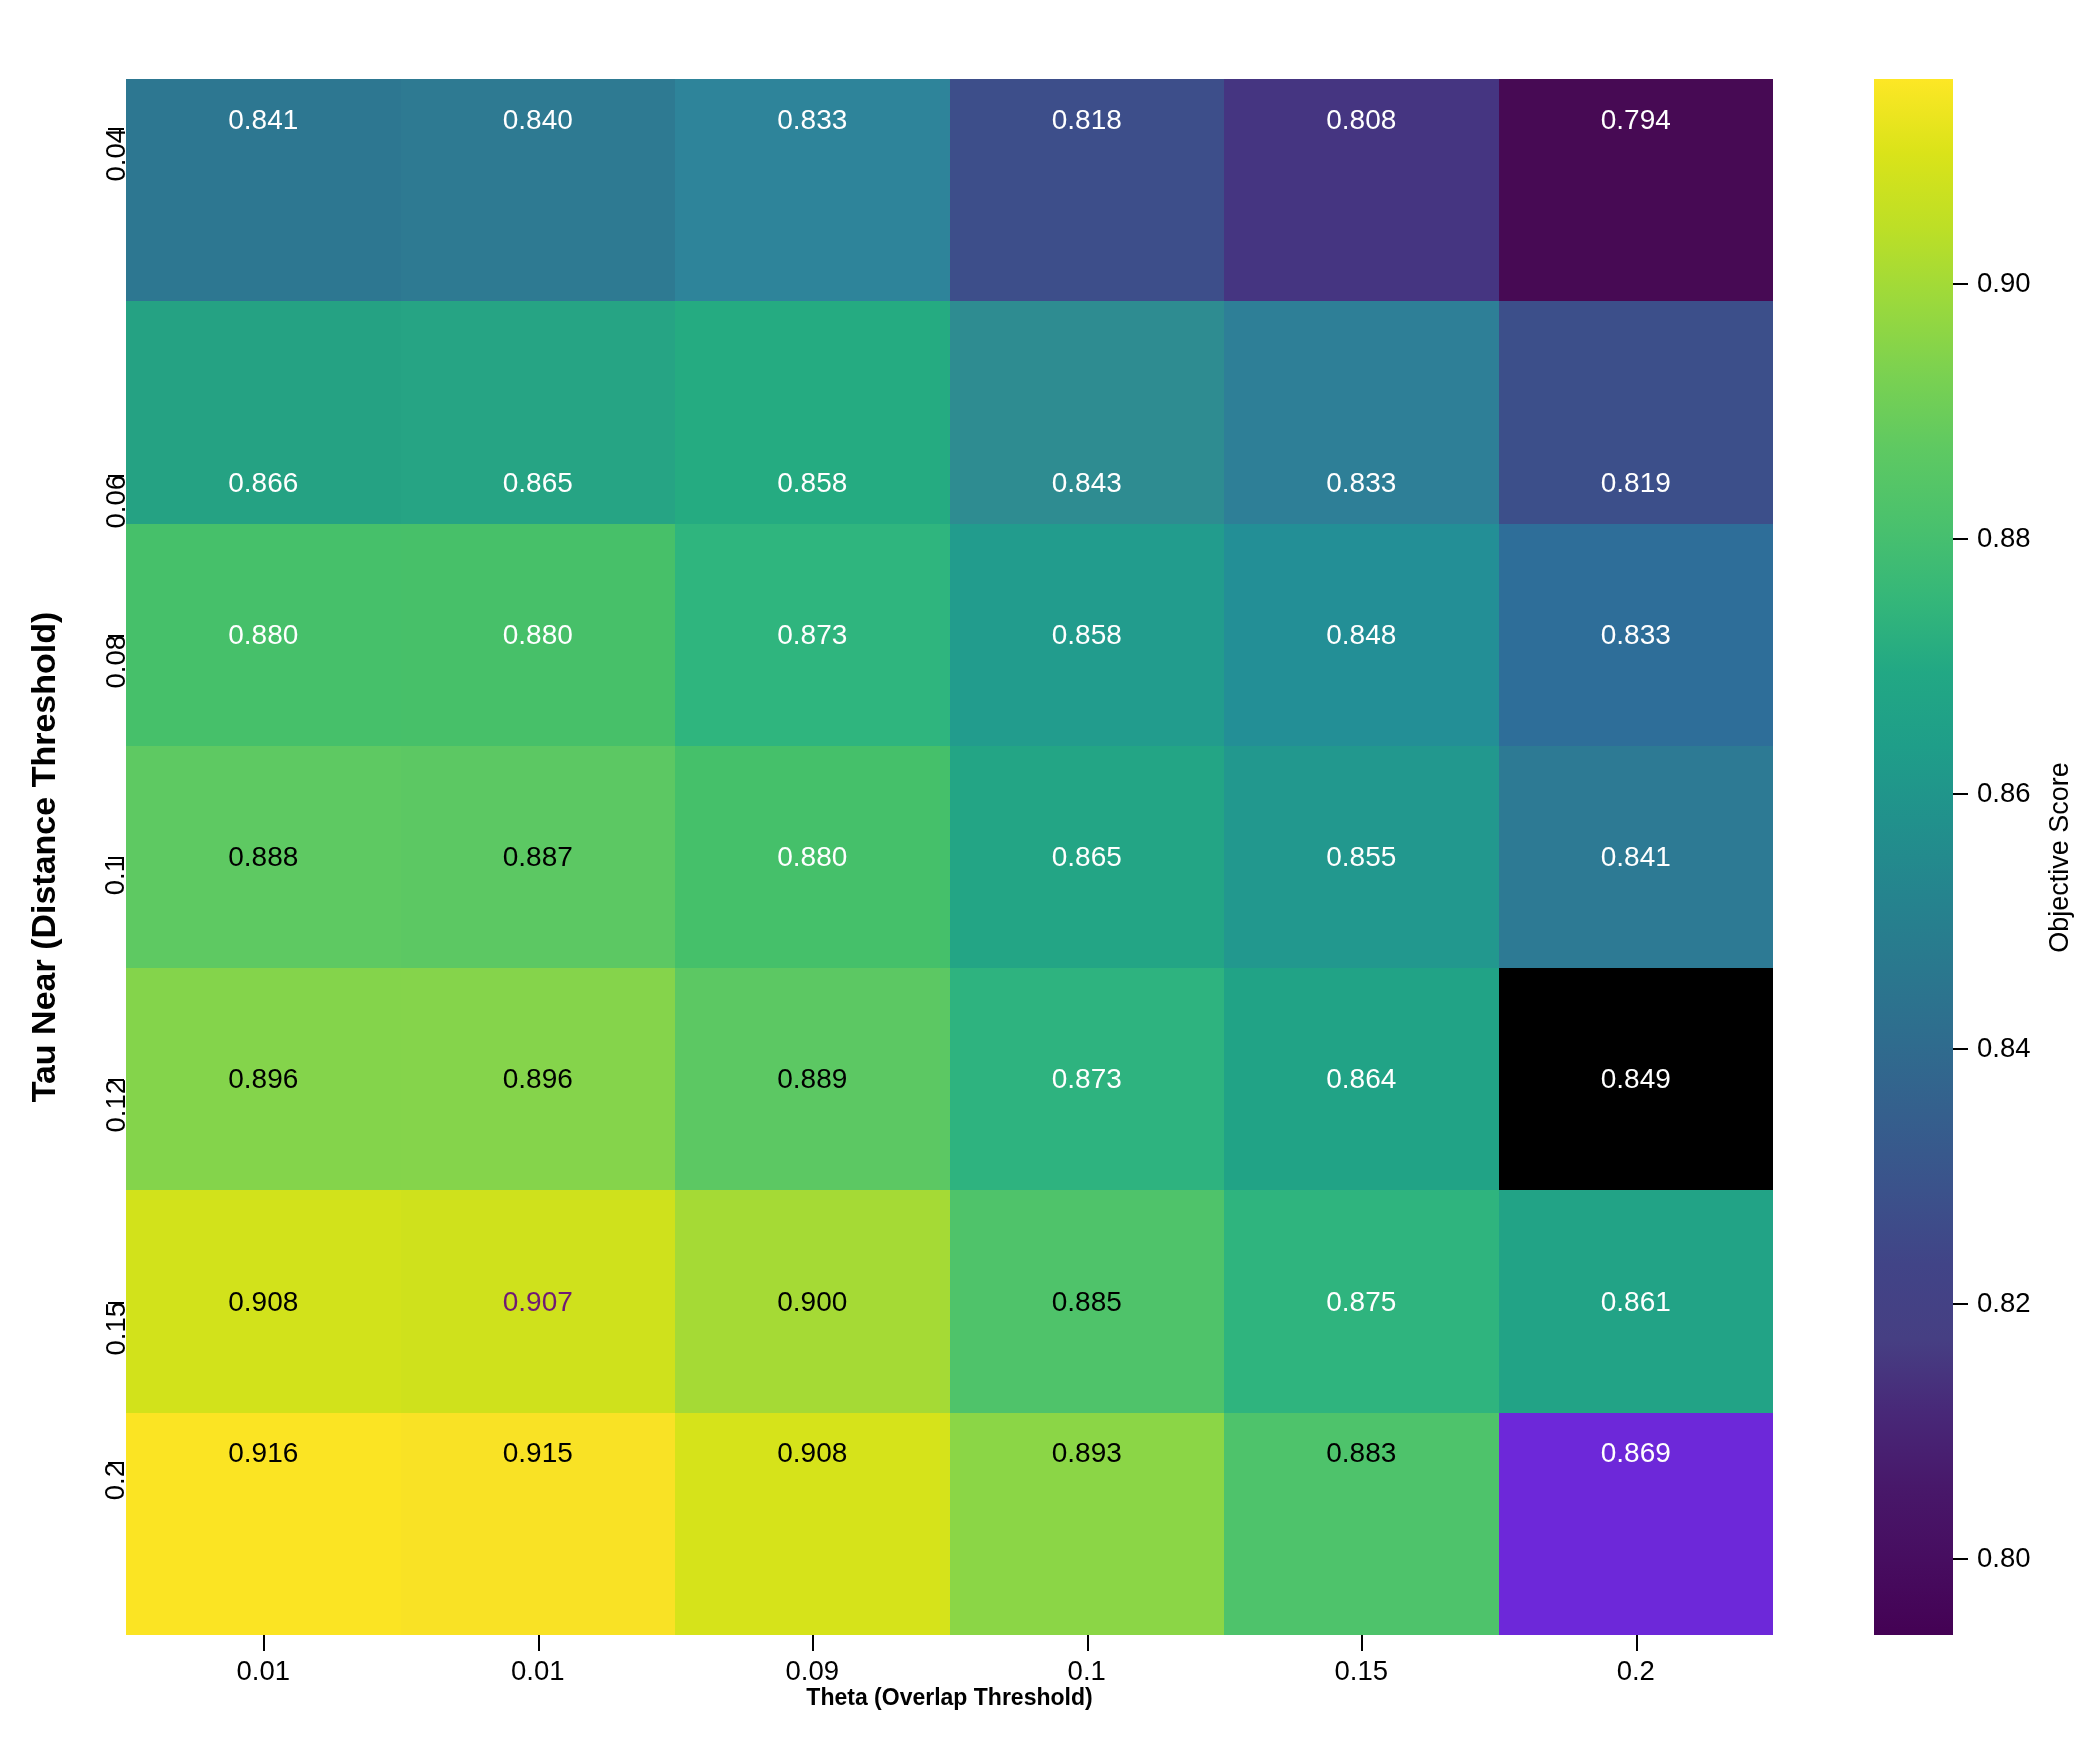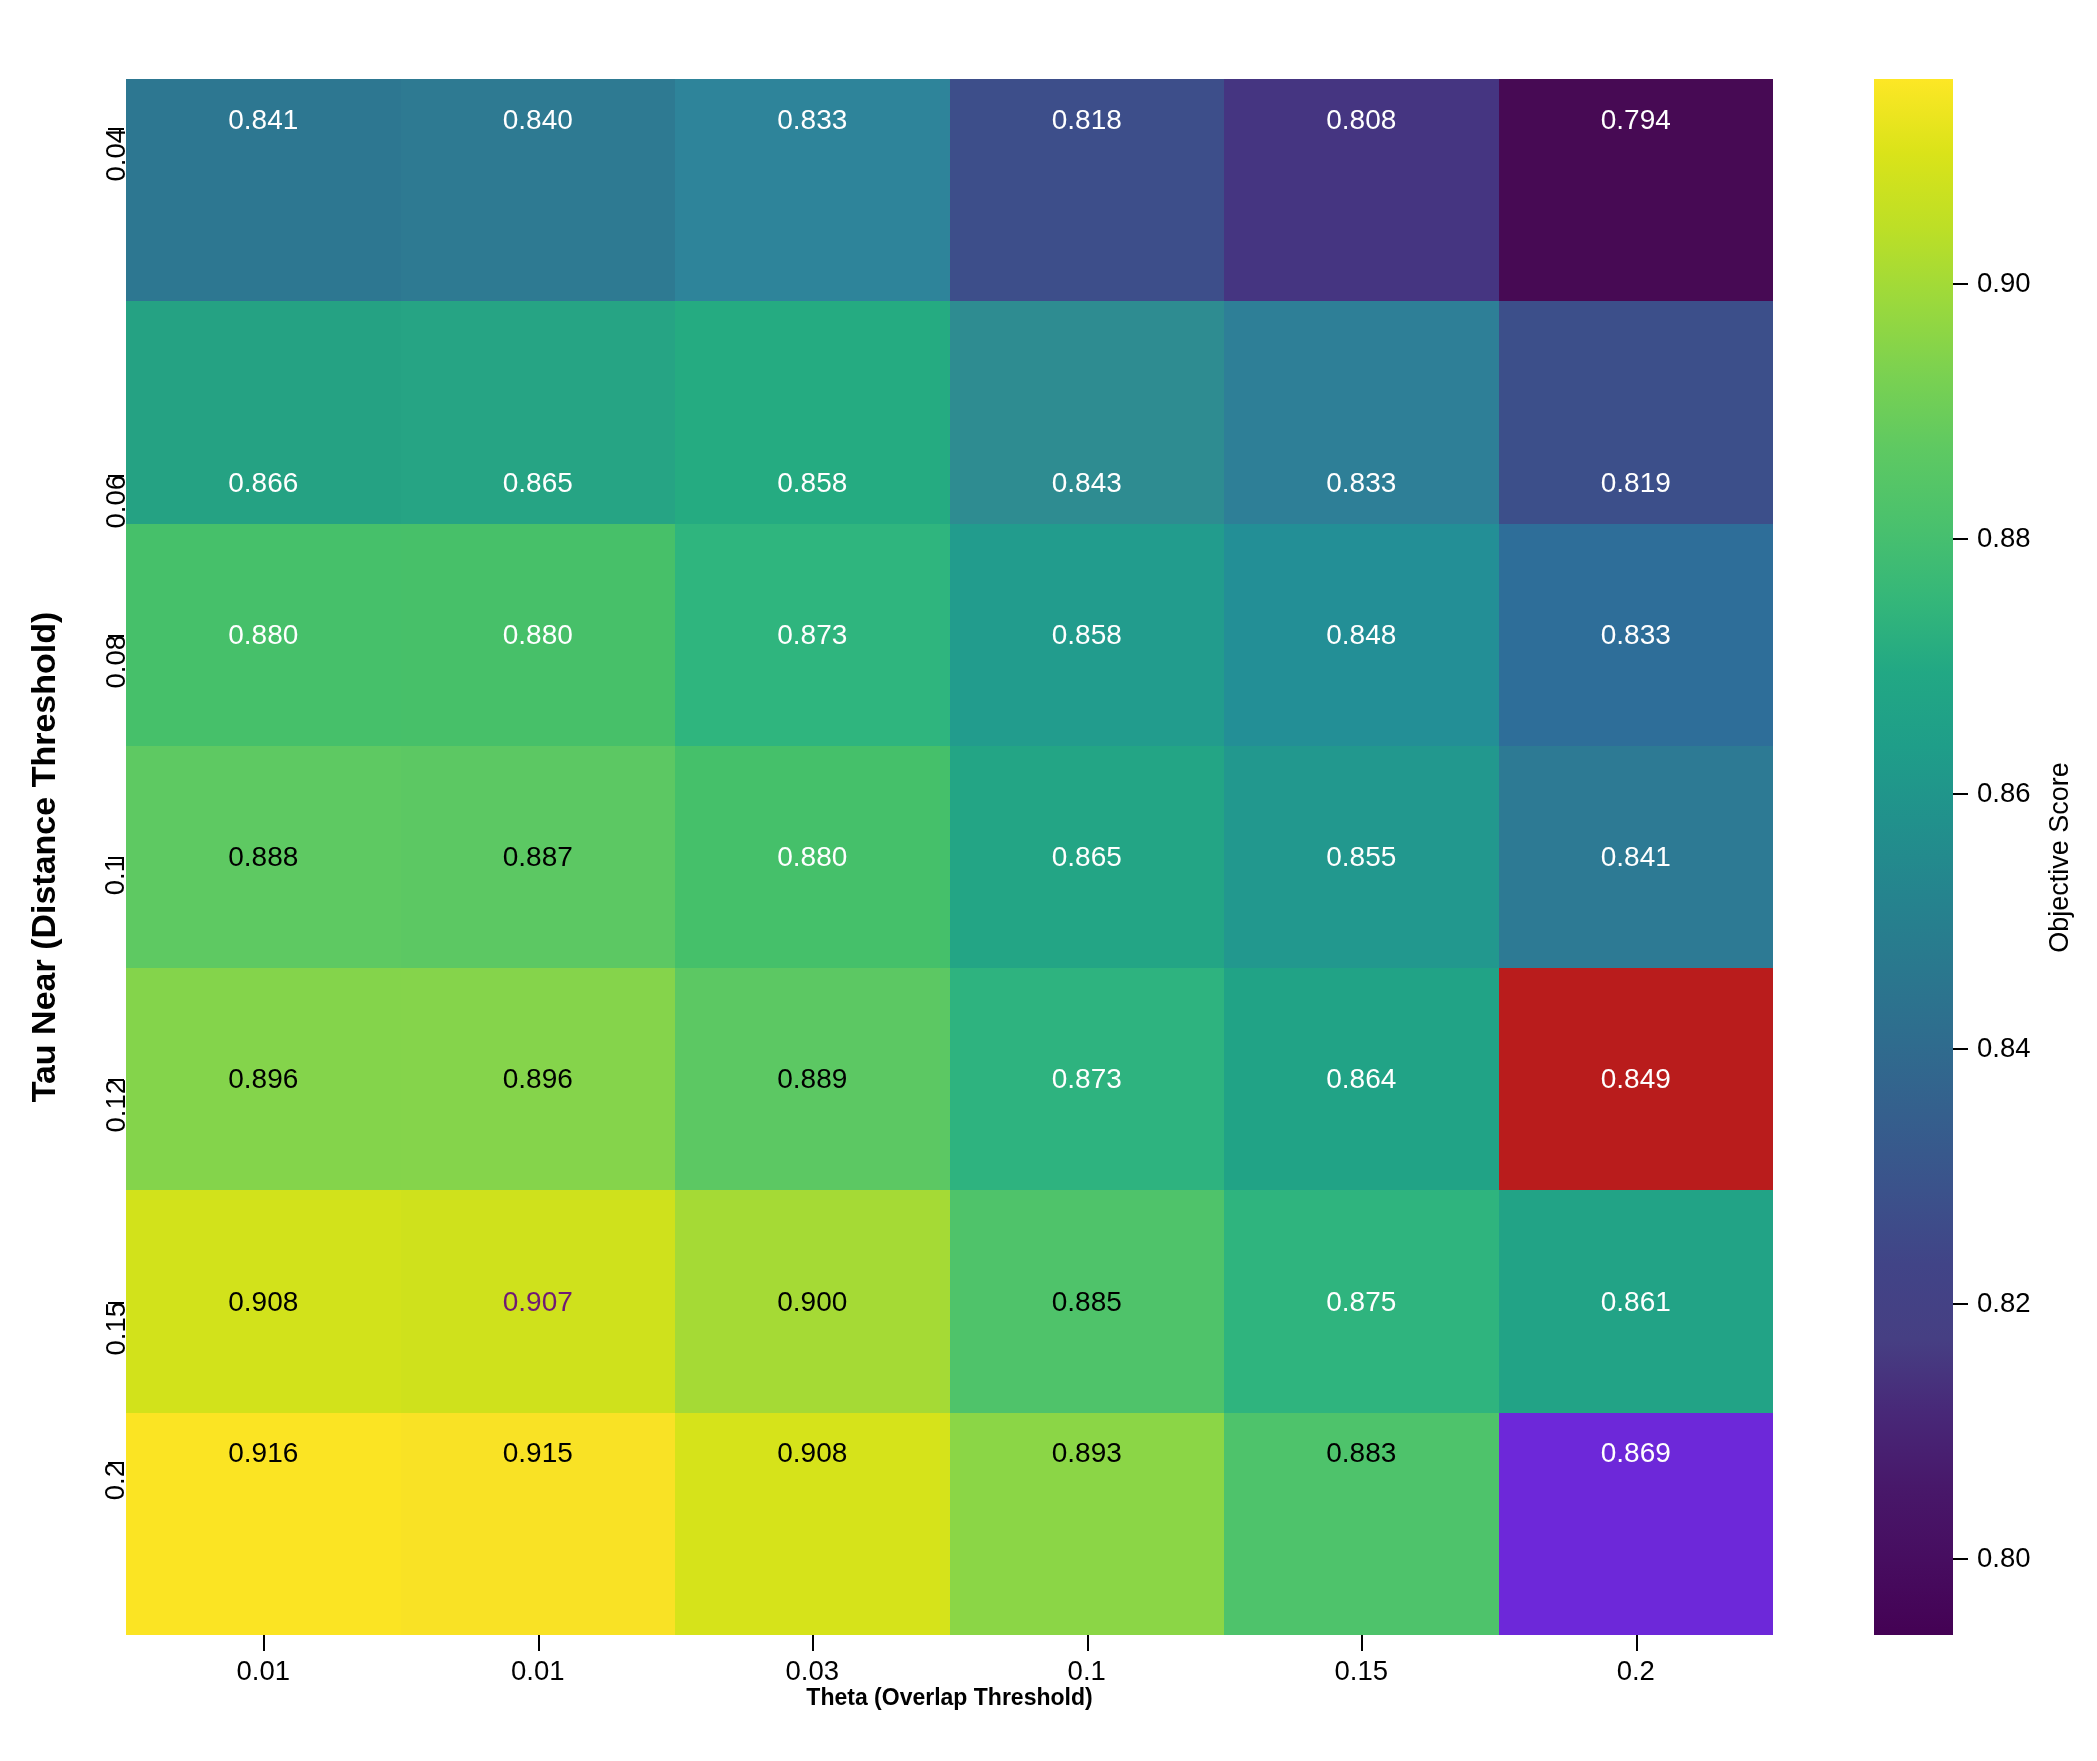--- a/index.html
+++ b/index.html
@@ -266,21 +266,21 @@
         </div>
         <div class="heat-cell" style="background: rgb(92, 200, 99);">
           <div class="cell-value" style="color: rgb(0, 0, 0); top: 50%; transform: translateY(-50%);">0.889</div>
         </div>
         <div class="heat-cell" style="background: rgb(46, 179, 127);">
           <div class="cell-value" style="color: rgb(255, 255, 255); top: 50%; transform: translateY(-50%);">0.873</div>
         </div>
         <div class="heat-cell" style="background: rgb(33, 163, 134);">
           <div class="cell-value" style="color: rgb(255, 255, 255); top: 50%; transform: translateY(-50%);">0.864</div>
         </div>
-        <div class="heat-cell" style="background: #b91c1c;">
+        <div class="heat-cell" style="background: #000000;">
           <div class="cell-value" style="color: rgb(255, 255, 255); top: 50%; transform: translateY(-50%);">0.849</div>
         </div>
         <div class="heat-cell" style="background: rgb(210, 226, 27);">
           <div class="cell-value" style="color: rgb(0, 0, 0); top: 50%; transform: translateY(-50%);">0.908</div>
         </div>
         <div class="heat-cell" style="background: rgb(207, 225, 28);">
           <div class="cell-value" style="color: #701a75; top: 50%; transform: translateY(-50%);">0.907</div>
         </div>
         <div class="heat-cell" style="background: rgb(165, 218, 53); padding-left: 13px;">
           <div class="cell-value" style="color: rgb(0, 0, 0); top: 50%; transform: translateY(-50%);">0.900</div>
@@ -326,21 +326,21 @@
         <div class="y-tick-label" style="top: 64.2857%;">0.12</div>
         <div class="y-tick" style="top: 78.5714%;"></div>
         <div class="y-tick-label" style="top: 78.5714%;">0.15</div>
         <div class="y-tick" style="top: 88.8571%;"></div>
         <div class="y-tick-label" style="top: 88.8571%;">0.2</div>
         <div class="x-tick" style="left: 8.33333%;"></div>
         <div class="x-tick-label" style="left: 8.33333%;">0.01</div>
         <div class="x-tick" style="left: 25%;"></div>
         <div class="x-tick-label" style="left: 25%;">0.01</div>
         <div class="x-tick" style="left: 41.6667%;"></div>
-        <div class="x-tick-label" style="left: 41.6667%;">0.03</div>
+        <div class="x-tick-label" style="left: 41.6667%;">0.09</div>
         <div class="x-tick" style="left: 58.3333%;"></div>
         <div class="x-tick-label" style="left: 58.3333%;">0.1</div>
         <div class="x-tick" style="left: 75%;"></div>
         <div class="x-tick-label" style="left: 75%;">0.15</div>
         <div class="x-tick" style="left: 91.6667%;"></div>
         <div class="x-tick-label" style="left: 91.6667%;">0.2</div>
       </div>
   </div>
 
   <div id="x-axis-label">Theta (Overlap Threshold)</div>

